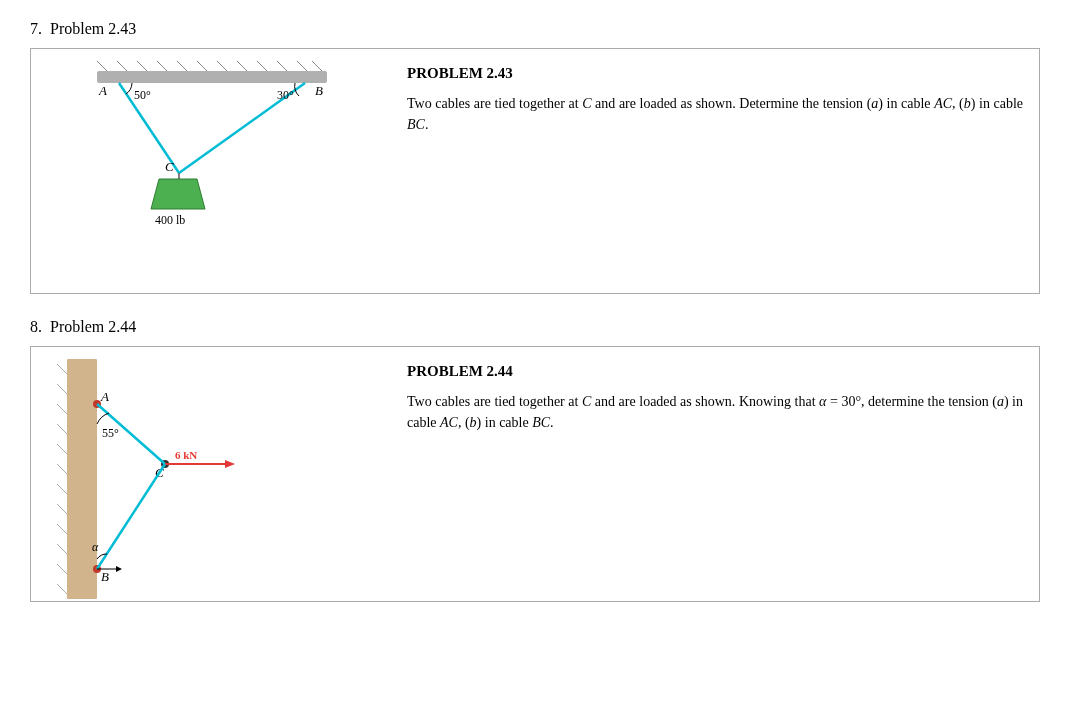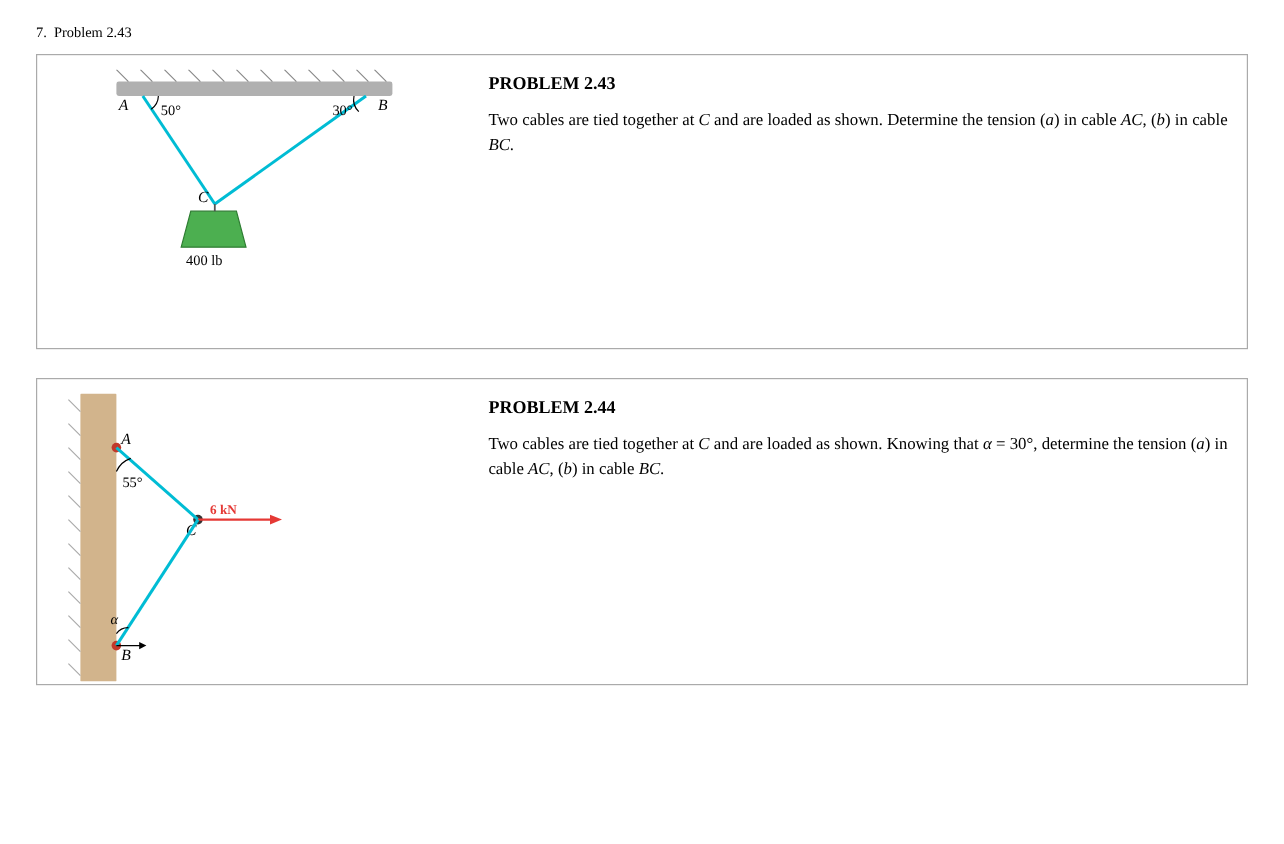--- a/index.html
+++ b/index.html
@@ -11,21 +11,21 @@
       padding: 20px 30px;
       width: 1070px;
       min-height: 703px;
     }
 
     .problem-section {
       margin-bottom: 24px;
     }
 
     .problem-heading {
-      font-size: 12px;
+      font-size: 16px;
       font-weight: normal;
       margin-bottom: 10px;
     }
 
     .problem-box {
       border: 1px solid #aaa;
       display: flex;
       flex-direction: row;
       align-items: flex-start;
       padding: 12px 16px;
@@ -128,20 +128,23 @@
     <div class="text-area">
       <div class="problem-title">PROBLEM 2.43</div>
       <div class="problem-text">
         Two cables are tied together at <i>C</i> and are loaded as shown. Determine the tension (<i>a</i>) in cable <i>AC</i>, (<i>b</i>) in cable <i>BC</i>.
       </div>
     </div>
   </div>
 </div>
 
 <div class="problem-section">
+  <div class="problem-heading">
+    <span>8.</span>&nbsp;&nbsp;<span>Problem 2.44</span>
+  </div>
   <div class="problem-box">
 
     <div class="diagram-area diagram-244">
       <svg width="300" height="240" viewBox="0 0 300 240">
 
         <rect x="20" y="0" width="30" height="240" fill="#d2b48c" rx="1"></rect>
 
         <line x1="20" y1="15" x2="10" y2="5" stroke="#aaa" stroke-width="1"></line>
         <line x1="20" y1="35" x2="10" y2="25" stroke="#aaa" stroke-width="1"></line>
         <line x1="20" y1="55" x2="10" y2="45" stroke="#aaa" stroke-width="1"></line>

